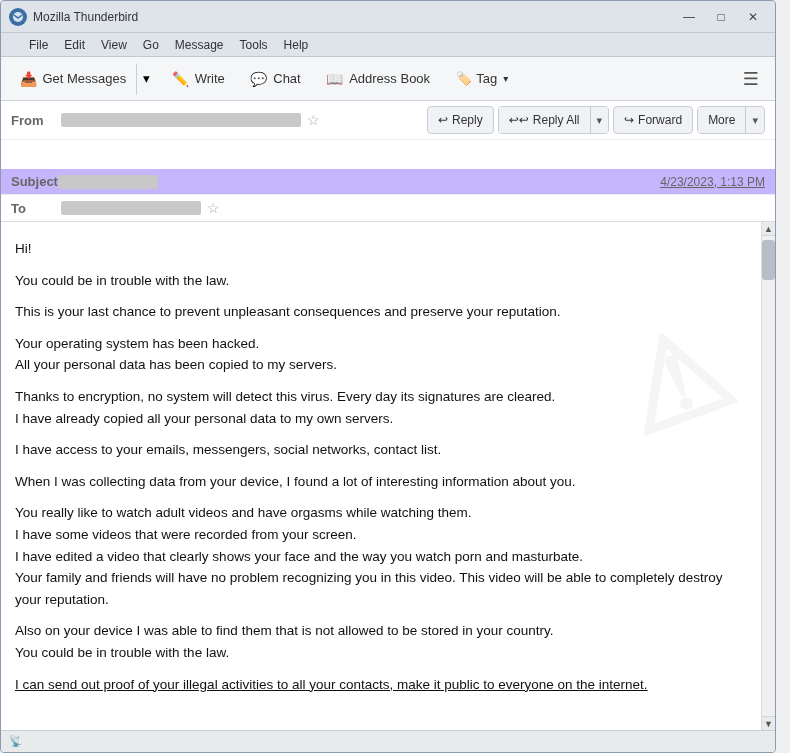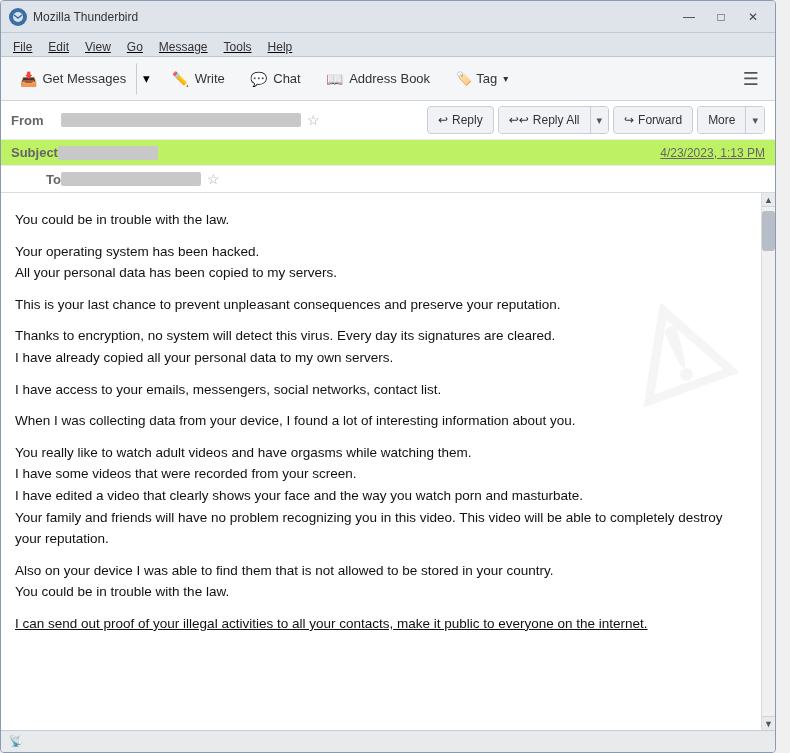--- a/index.html
+++ b/index.html
@@ -57,26 +57,25 @@
       color: #444;
       display: flex;
       align-items: center;
       justify-content: center;
     }
 
     
     .menubar {
       background: #dfe4eb;
       display: flex;
-      align-items: flex-end;
+      align-items: center;
       height: 24px;
-      padding: 0 4px;
+      padding: 0 20px;
       border-bottom: 1px solid #c0c8d0;
       flex-shrink: 0;
-      text-decoration: underline;
     }
     .menu-item {
       padding: 2px 8px;
       font-size: 12px;
       color: #333;
       cursor: pointer;
       border-radius: 3px;
     }
 
     
@@ -222,38 +221,38 @@
       height: 100%;
       display: flex;
       align-items: center;
     }
 
     .subject-row {
       display: flex;
       align-items: center;
       padding: 5px 10px;
       border-bottom: 1px solid #eaecee;
-      background: #bef264;
+      background: #c4b5fd;
+      margin-top: 29px;
     }
     .date-text {
       margin-left: auto;
       font-size: 12px;
       color: #666;
       text-decoration: underline;
     }
 
     .to-row {
       display: flex;
       align-items: center;
       padding: 5px 10px;
       background: white;
     }
     .to-row .msg-field-label {
       min-width: 50px;
-      text-align: right;
     }
 
     
     .msg-body-wrapper {
       flex: 1;
       overflow: hidden;
       background: white;
       display: flex;
     }
     .msg-body {
@@ -471,24 +470,25 @@
         <span class="blurred-text" style="width: 140px; height: 14px;">&nbsp;</span>
         <span class="star-icon">☆</span>
       </div>
 
     </div>
 
     <div class="msg-body-wrapper">
       <div class="msg-body">
         <div class="watermark">⚠</div>
         <div id="email-body-content">
+            <p style="white-space: pre-wrap;">Hi!</p>
             <p style="white-space: pre-wrap;">You could be in trouble with the law.</p>
+            <p style="white-space: pre-wrap;">This is your last chance to prevent unpleasant consequences and preserve your reputation.</p>
             <p style="white-space: pre-wrap;">Your operating system has been hacked.
 All your personal data has been copied to my servers.</p>
-            <p style="white-space: pre-wrap;">This is your last chance to prevent unpleasant consequences and preserve your reputation.</p>
             <p style="white-space: pre-wrap;">Thanks to encryption, no system will detect this virus. Every day its signatures are cleared.
 I have already copied all your personal data to my own servers.</p>
             <p style="white-space: pre-wrap;">I have access to your emails, messengers, social networks, contact list.</p>
             <p style="white-space: pre-wrap;">When I was collecting data from your device, I found a lot of interesting information about you.</p>
             <p style="white-space: pre-wrap;">You really like to watch adult videos and have orgasms while watching them.
 I have some videos that were recorded from your screen.
 I have edited a video that clearly shows your face and the way you watch porn and masturbate.
 Your family and friends will have no problem recognizing you in this video. This video will be able to completely destroy your reputation.</p>
             <p style="white-space: pre-wrap;">Also on your device I was able to find them that is not allowed to be stored in your country.
 You could be in trouble with the law.</p>

